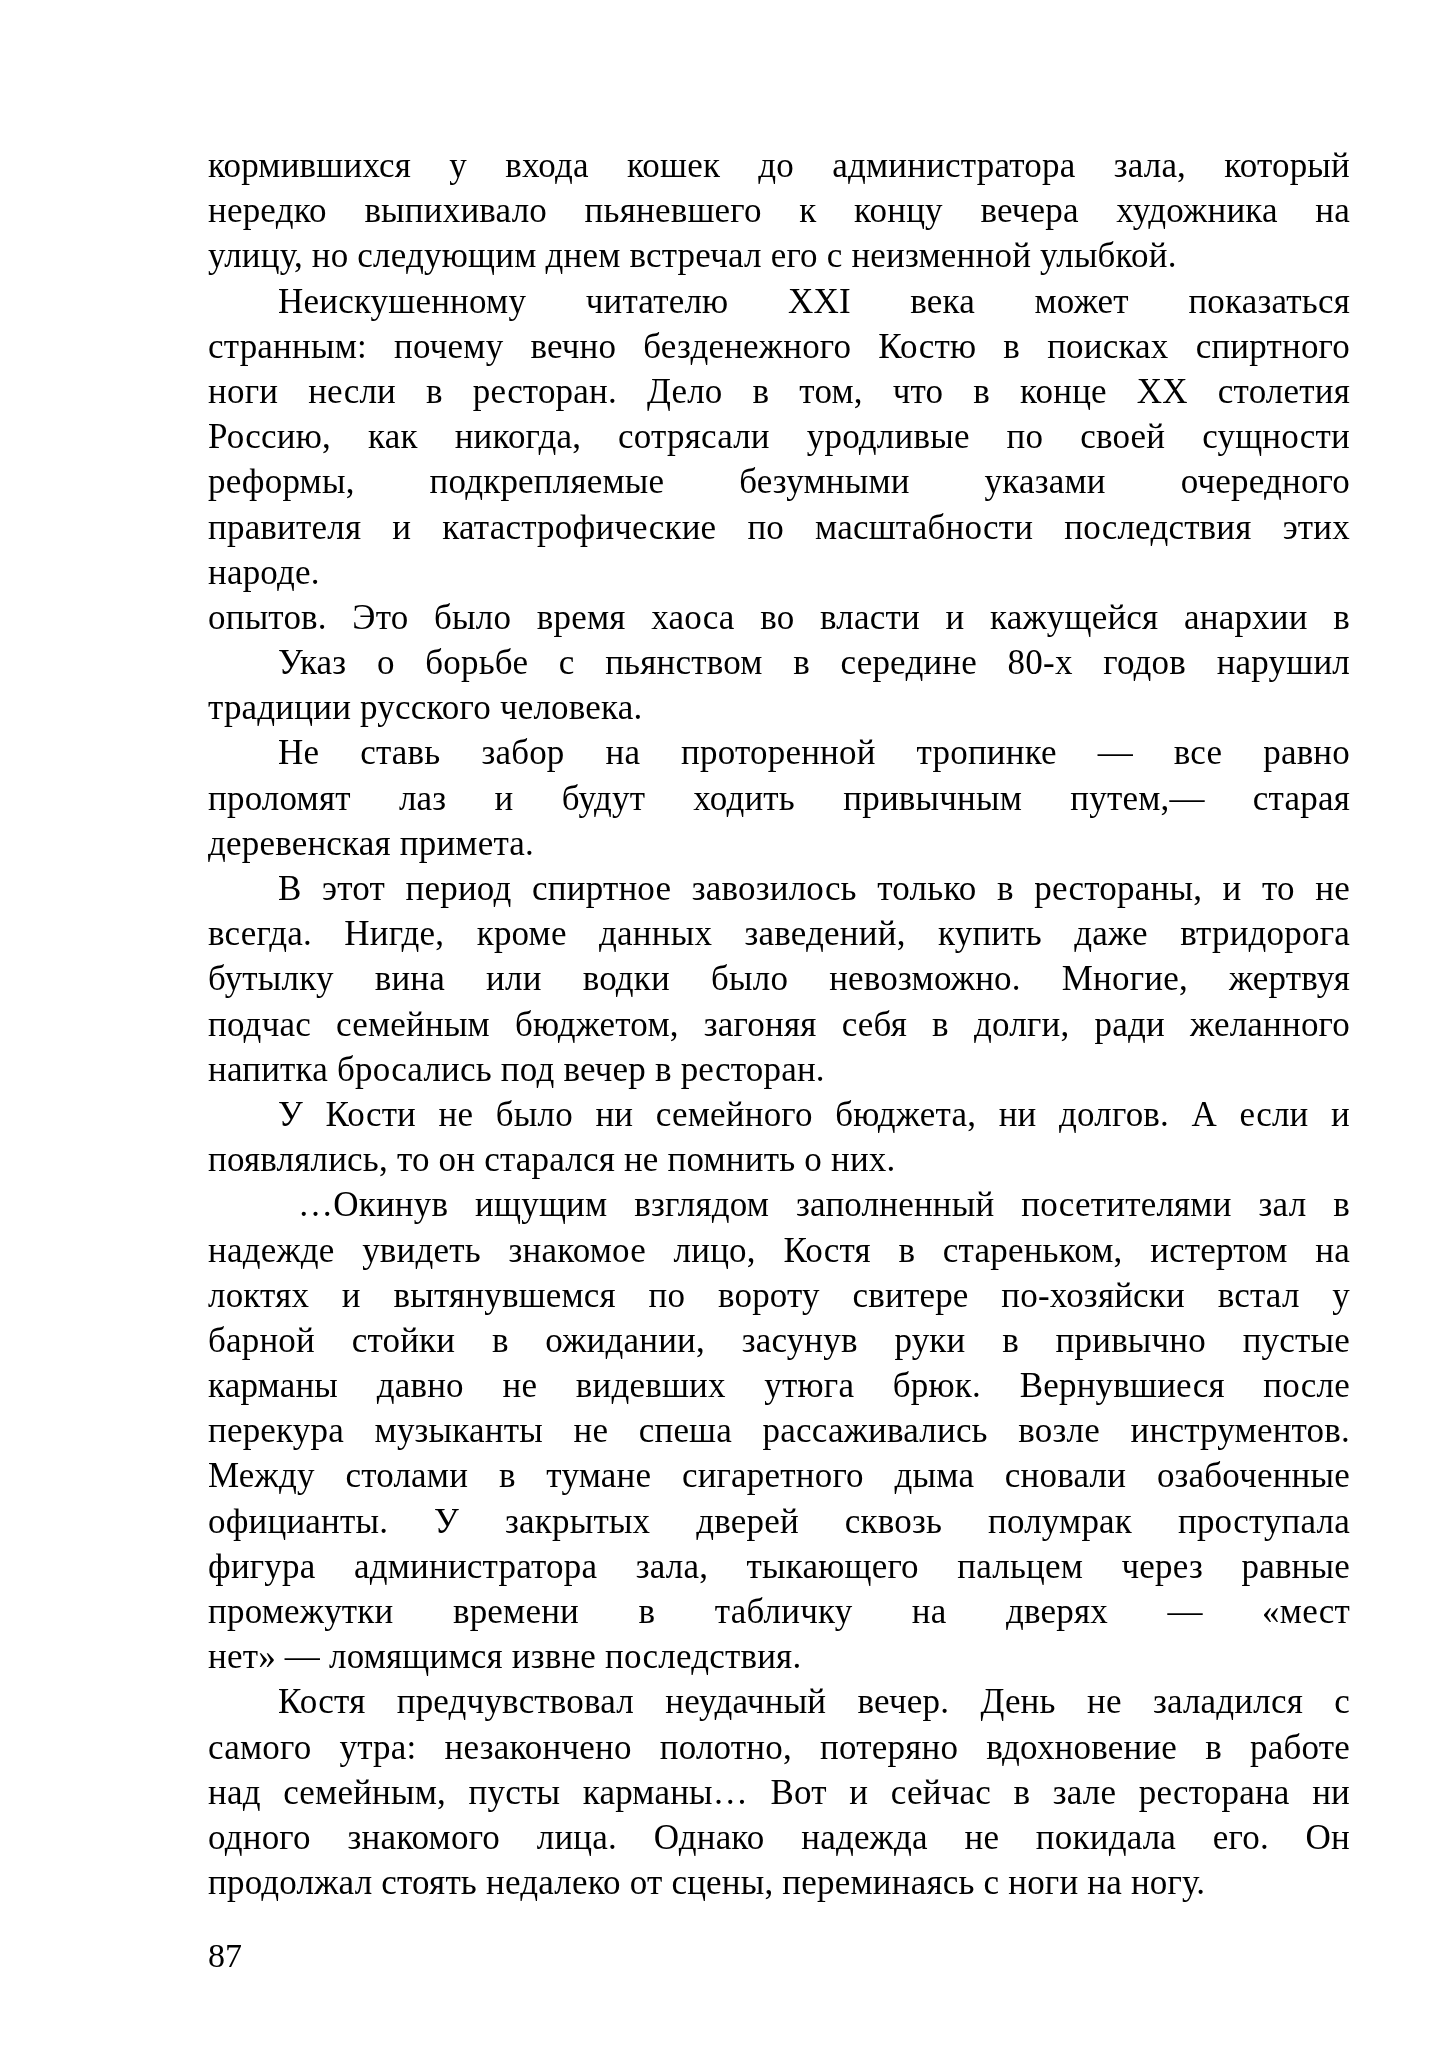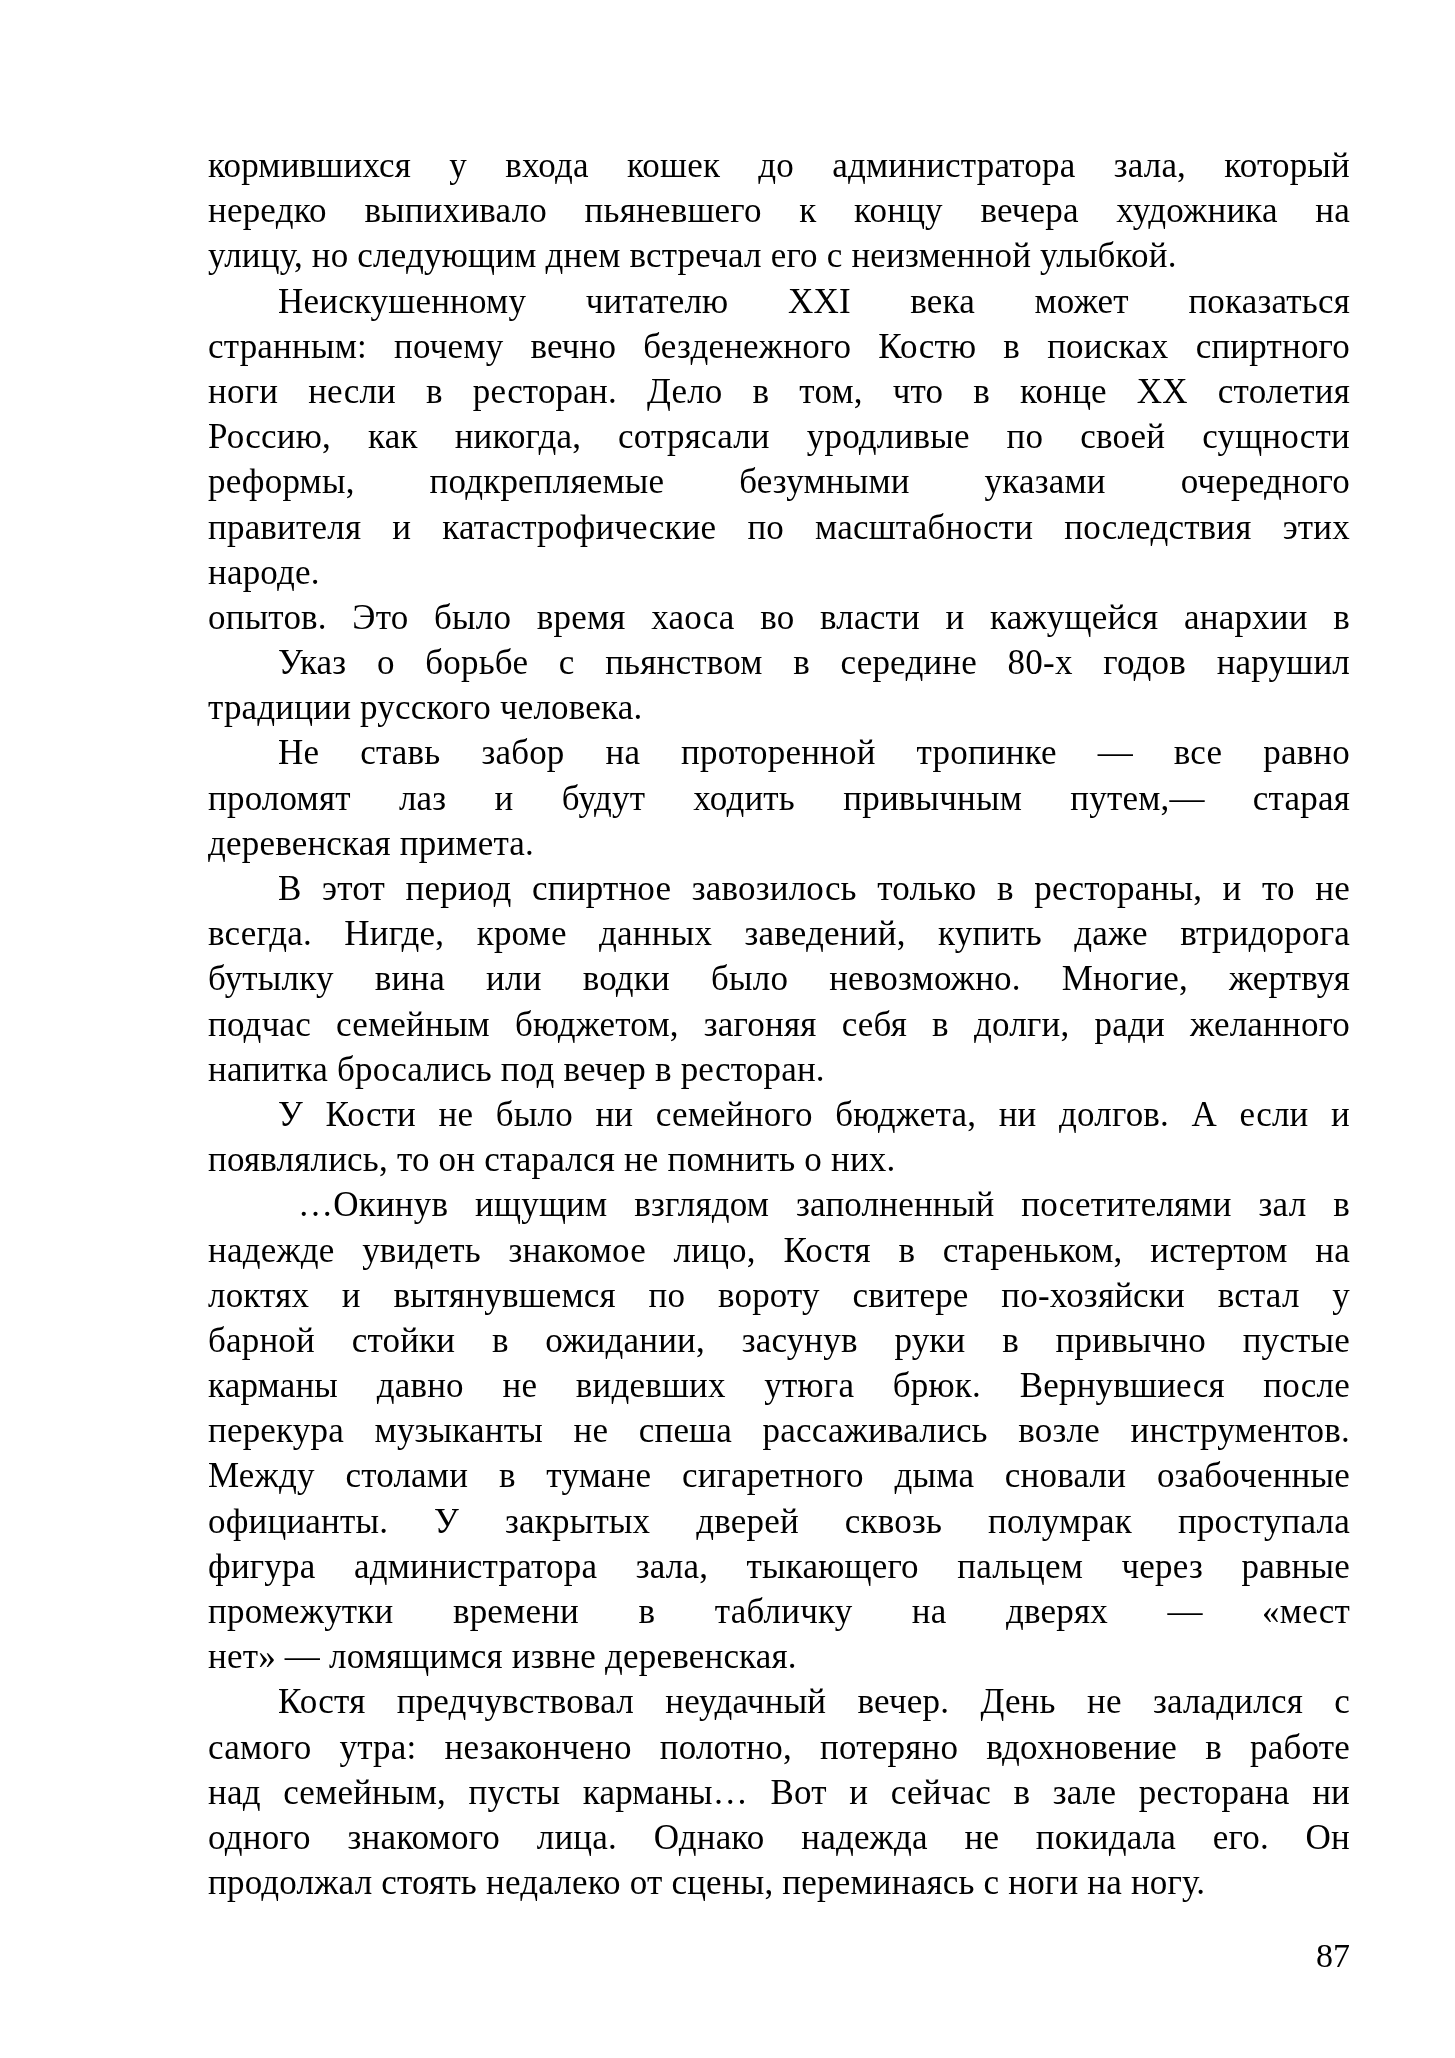--- a/index.html
+++ b/index.html
@@ -46,21 +46,21 @@
     text-align: center;
     text-align-last: left;
   }
   .line.indent { text-indent: 70px; }
   .line.indent-big { text-indent: 90px; }
   .page-number {
     position: absolute;
     left: 208px;
     top: 1936px;
     width: 1142px;
-    text-align: right;
+    text-align: left;
     font-size: 34px;
     line-height: 40px;
   }
 </style>
 </head>
 <body>
 
 <div class="page">
   <div class="text-block">
       <div class="paragraph">
@@ -102,21 +102,21 @@
         <div class="line fill indent-big">…Окинув ищущим взглядом заполненный посетителями зал в</div>
         <div class="line fill">надежде увидеть знакомое лицо, Костя в стареньком, истертом на</div>
         <div class="line fill">локтях и вытянувшемся по вороту свитере по-хозяйски встал у</div>
         <div class="line fill">барной стойки в ожидании, засунув руки в привычно пустые</div>
         <div class="line fill">карманы давно не видевших утюга брюк. Вернувшиеся после</div>
         <div class="line fill">перекура музыканты не спеша рассаживались возле инструментов.</div>
         <div class="line fill">Между столами в тумане сигаретного дыма сновали озабоченные</div>
         <div class="line fill">официанты. У закрытых дверей сквозь полумрак проступала</div>
         <div class="line fill">фигура администратора зала, тыкающего пальцем через равные</div>
         <div class="line fill">промежутки времени в табличку на дверях — «мест</div>
-        <div class="line last">нет» — ломящимся извне деревенская.</div>
+        <div class="line last">нет» — ломящимся извне последствия.</div>
       </div>
       <div class="paragraph">
         <div class="line fill indent">Костя предчувствовал неудачный вечер. День не заладился с</div>
         <div class="line fill">самого утра: незакончено полотно, потеряно вдохновение в работе</div>
         <div class="line fill">над семейным, пусты карманы… Вот и сейчас в зале ресторана ни</div>
         <div class="line fill">одного знакомого лица. Однако надежда не покидала его. Он</div>
         <div class="line last">продолжал стоять недалеко от сцены, переминаясь с ноги на ногу.</div>
       </div>
     </div>
   <div class="page-number">87</div>

